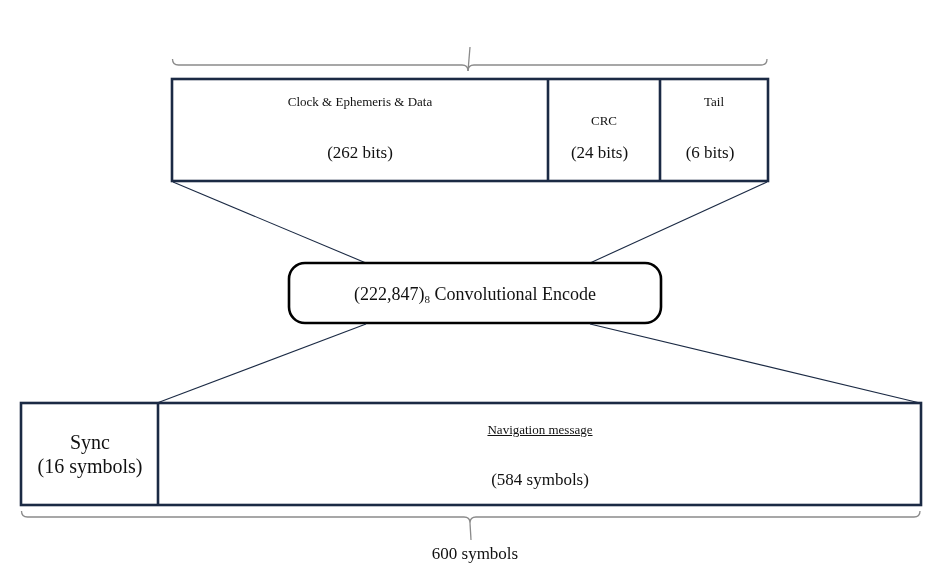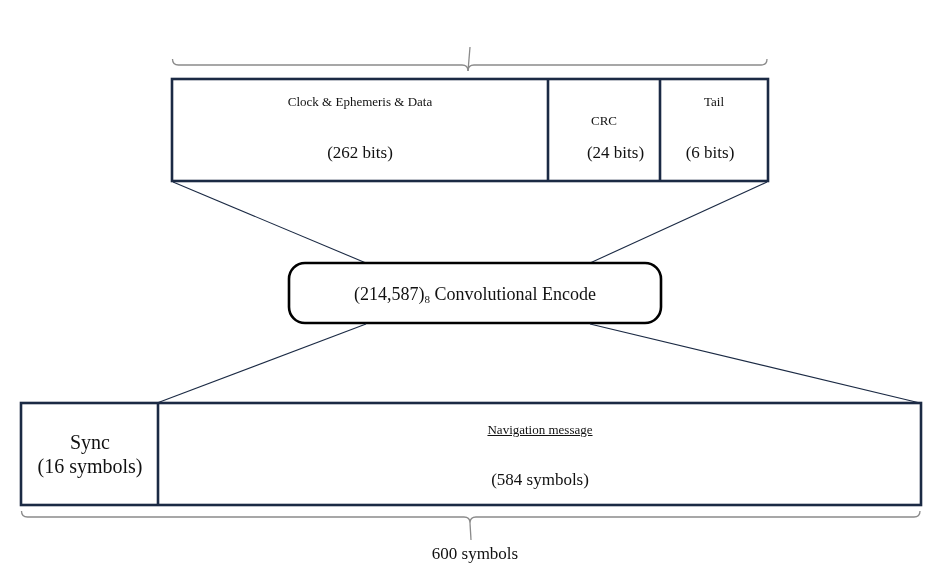--- a/index.html
+++ b/index.html
@@ -97,27 +97,27 @@
       <line x1="470" y1="523" x2="471" y2="540" stroke="#8a8a8a" stroke-width="1.3"></line>
     </g>
 
   </svg>
 
 
   <div class="cell-text t-main" style="left:182px; top:95px; width:356px;">Clock &amp; Ephemeris &amp; Data</div>
   <div class="cell-text t-sub" style="left:182px; top:144px; width:356px;">(262 bits)</div>
 
   <div class="cell-text t-main" style="left:550px; top:95px; width:108px;margin-top:19px;">CRC</div>
-  <div class="cell-text t-sub" style="left:550px; top:144px; width:99px;padding-left:16px;">(24 bits)</div>
+  <div class="cell-text t-sub" style="left:550px; top:144px; width:99px;">(24 bits)</div>
 
   <div class="cell-text t-main" style="left:662px; top:95px; width:104px;">Tail</div>
   <div class="cell-text t-sub" style="left:662px; top:144px; width:96px;">(6 bits)</div>
 
   <div class="enc-label" style="left:289px; top:284px; width:372px;">
-    <span>(214,587)</span><sub>8</sub><span> Convolutional  Encode</span>
+    <span>(222,847)</span><sub>8</sub><span> Convolutional  Encode</span>
   </div>
 
   <div class="cell-text t-small" style="left:23px; top:432px; width:134px;">Sync</div>
   <div class="cell-text t-small" style="left:23px; top:456px; width:134px;">(16 symbols)</div>
 
   <div class="cell-text t-main" style="left:160px; top:423px; width:760px;text-decoration:underline;">Navigation message</div>
   <div class="cell-text t-sub" style="left:160px; top:471px; width:760px;">(584 symbols)</div>
 
   <div class="brace-label" style="left:400px; top:544px; width:150px;">600 symbols</div>
 

